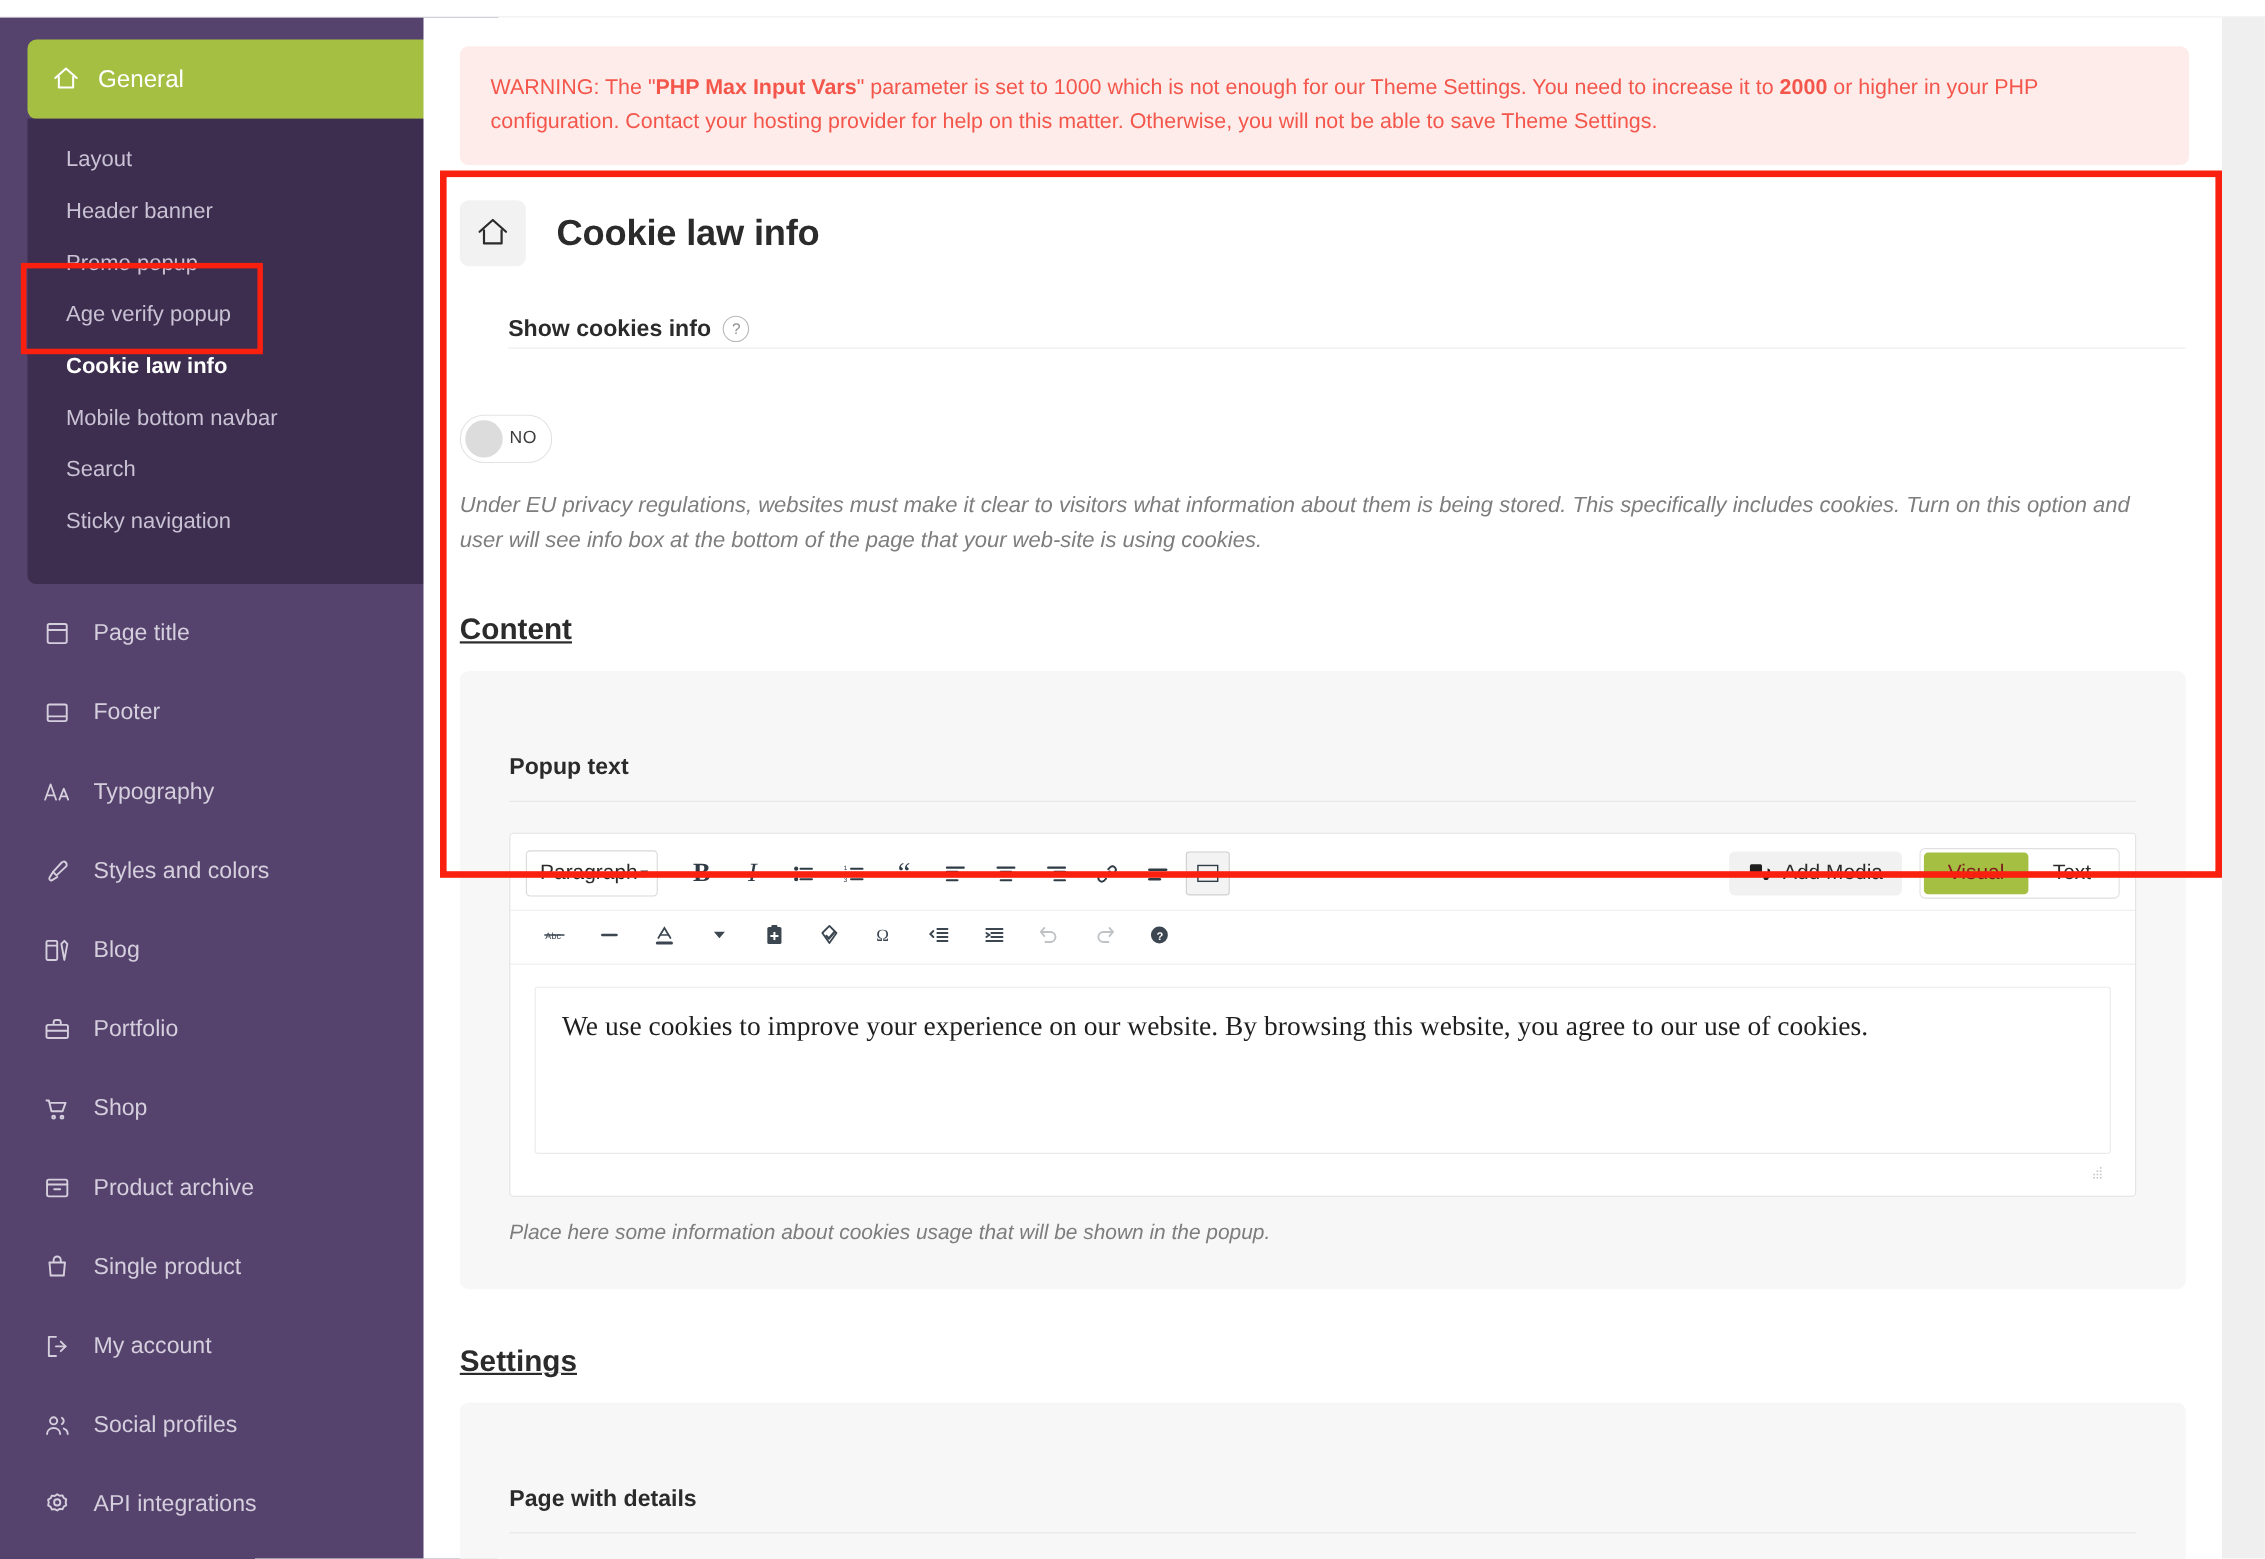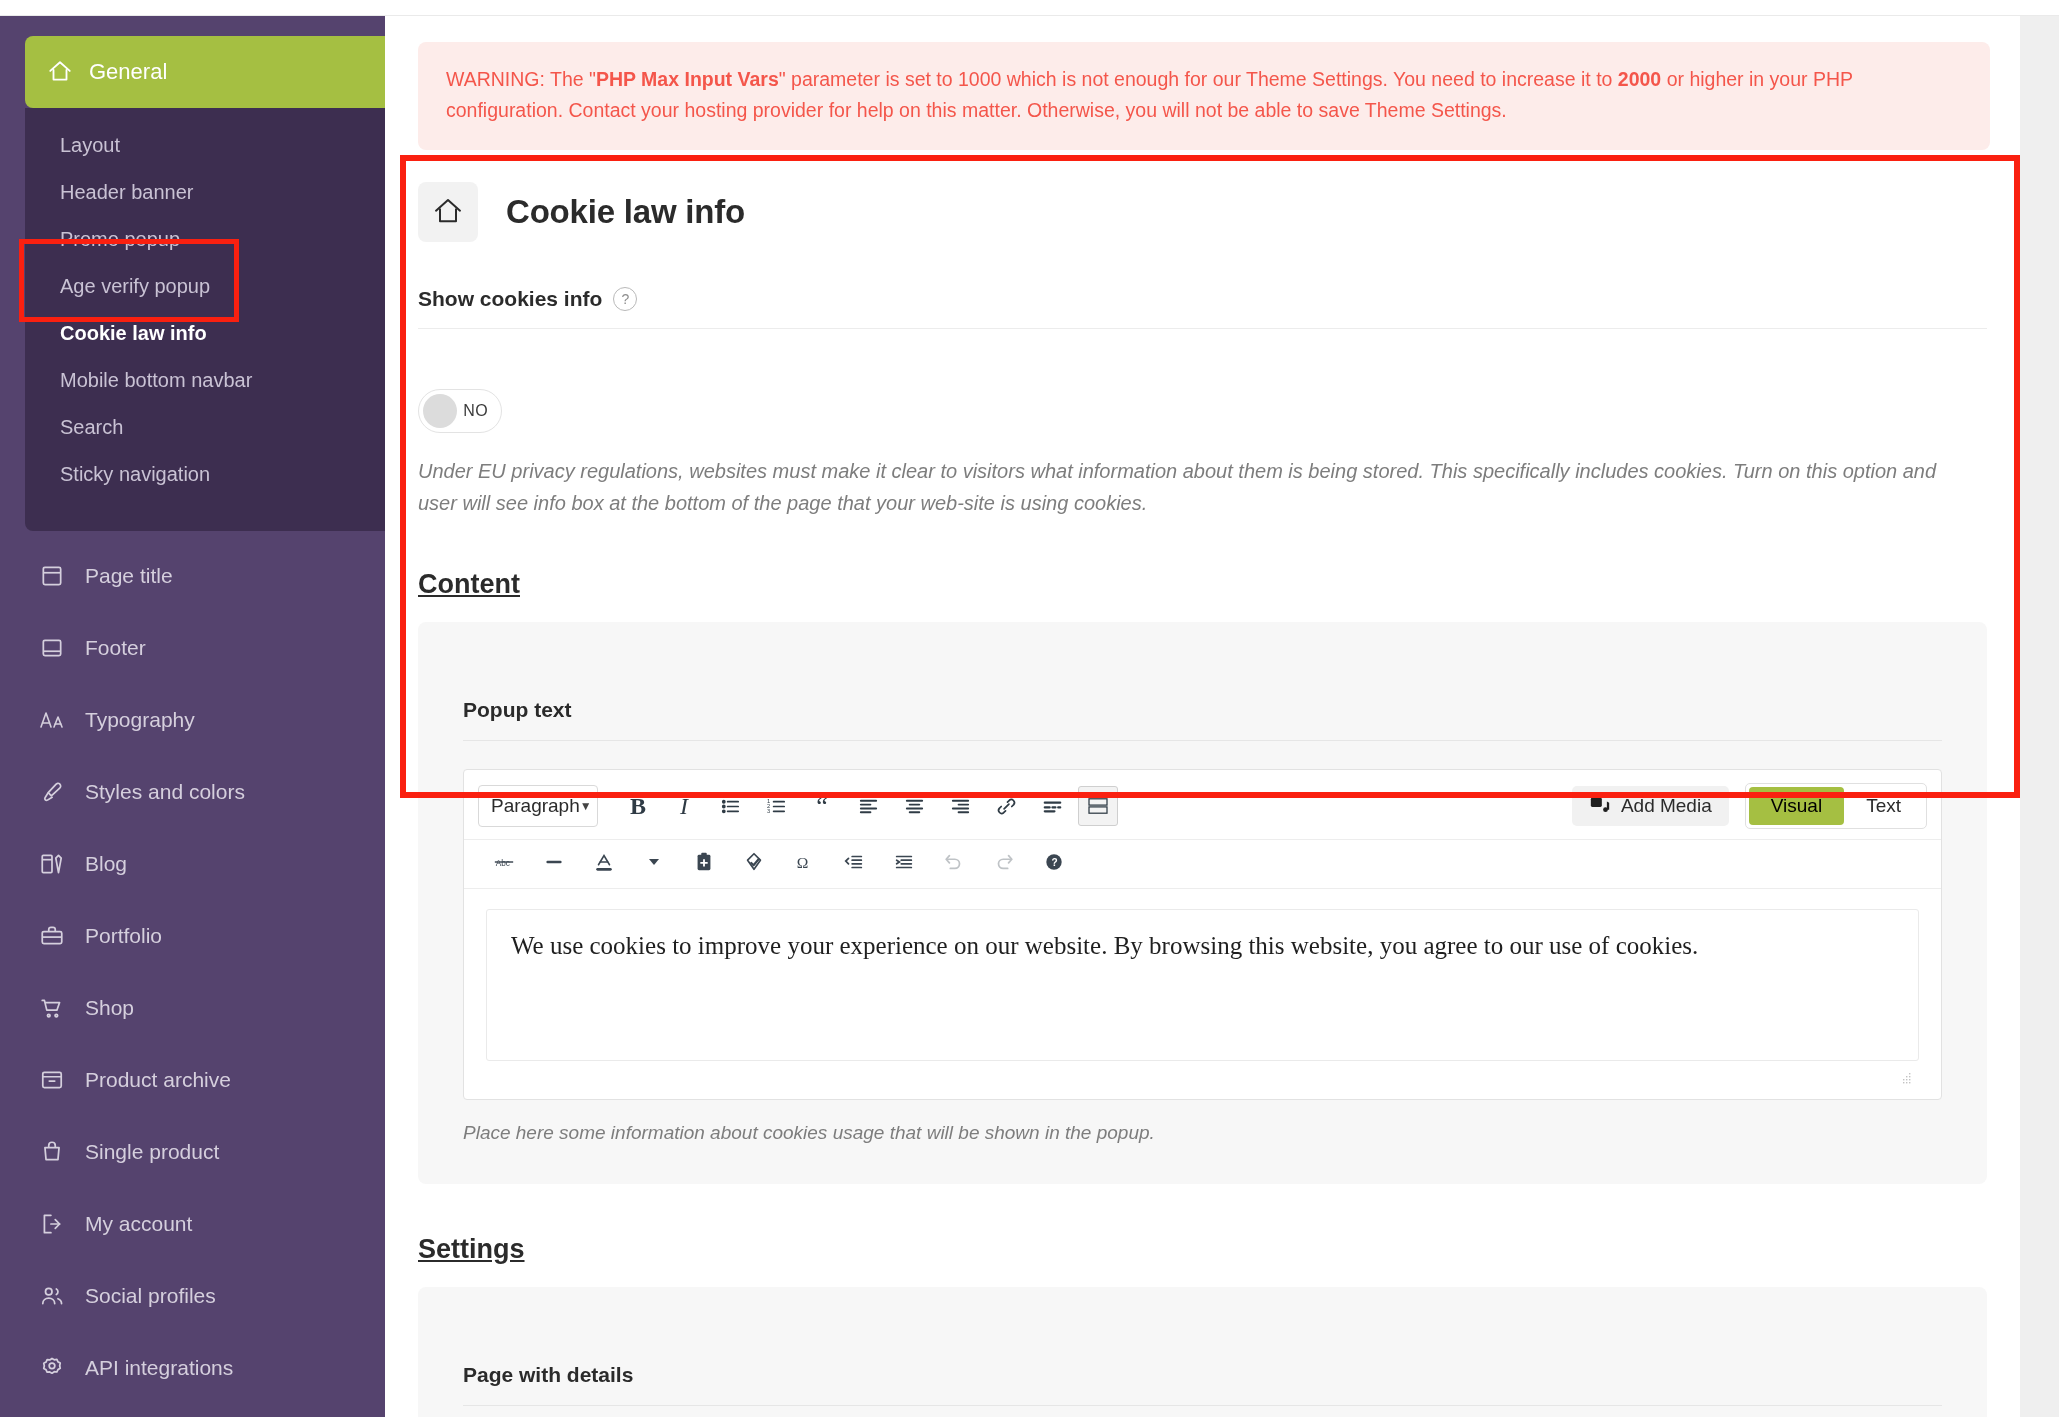--- a/index.html
+++ b/index.html
@@ -94,22 +94,23 @@
   .page-head { display:flex; align-items:center; margin-top:32px; padding-left:0; }
   .page-head .home-badge {
     width:60px; height:60px; border-radius:8px; background:#f2f2f2;
     display:flex; align-items:center; justify-content:center; margin-right:28px;
   }
   .page-head h1 { margin:0; font-size:33px; font-weight:bold; color:#2b2b2b; letter-spacing:-.2px; }
 
   .field-label-row {
     margin-top:45px;
     display:flex; align-items:flex-start;
-    padding-bottom:17px;
+    padding-bottom:5px;
     border-bottom:1px solid #ececec;
+    margin-left:44px;
   }
   .field-label { font-size:21px; color:#2b2b2b; font-weight:bold; }
   .help-dot {
     width:24px; height:24px; border-radius:50%;
     border:1.5px solid #b9b9b9; color:#8d8d8d;
     font-size:14px; display:inline-flex; align-items:center; justify-content:center;
     margin-left:11px; cursor:pointer;
   }
 
   .toggle-wrap { margin-top:28px; }
@@ -169,21 +170,21 @@
   .tb-btn.ital-i { font-size:24px; font-style:italic; font-family:"Liberation Serif", serif; }
   .tb-btn.quote-i { font-size:26px; font-family:"Liberation Serif", serif; }
   .tb-right { display:flex; align-items:center; gap:16px; }
   .add-media {
     display:flex; align-items:center; gap:10px;
     background:#f1f1f1; border-radius:5px; padding:9px 17px;
     font-size:19px; color:#2b2b2b; cursor:pointer;
   }
   .vt-group { display:flex; border:1px solid #e0e0e0; border-radius:5px; overflow:hidden; background:#fff; padding:3px; }
   .vt-btn { padding:8px 22px; font-size:19px; cursor:pointer; border-radius:4px; color:#2b2b2b; }
-  .vt-btn.active { background:#a5bf42; color:#000000; }
+  .vt-btn.active { background:#a5bf42; color:#7f1d1d; }
 
   .toolbar-row2 {
     display:flex; align-items:center; gap:14px;
     padding:6px 22px 10px 22px; border-bottom:1px solid #ededed;
     color:#15803d;
   }
   .tb2 { width:36px; height:32px; display:flex; align-items:center; justify-content:center; cursor:pointer; }
   .tb2.dim { opacity:.32; }
 
   .editor-body { padding:20px 22px 10px 22px; }

